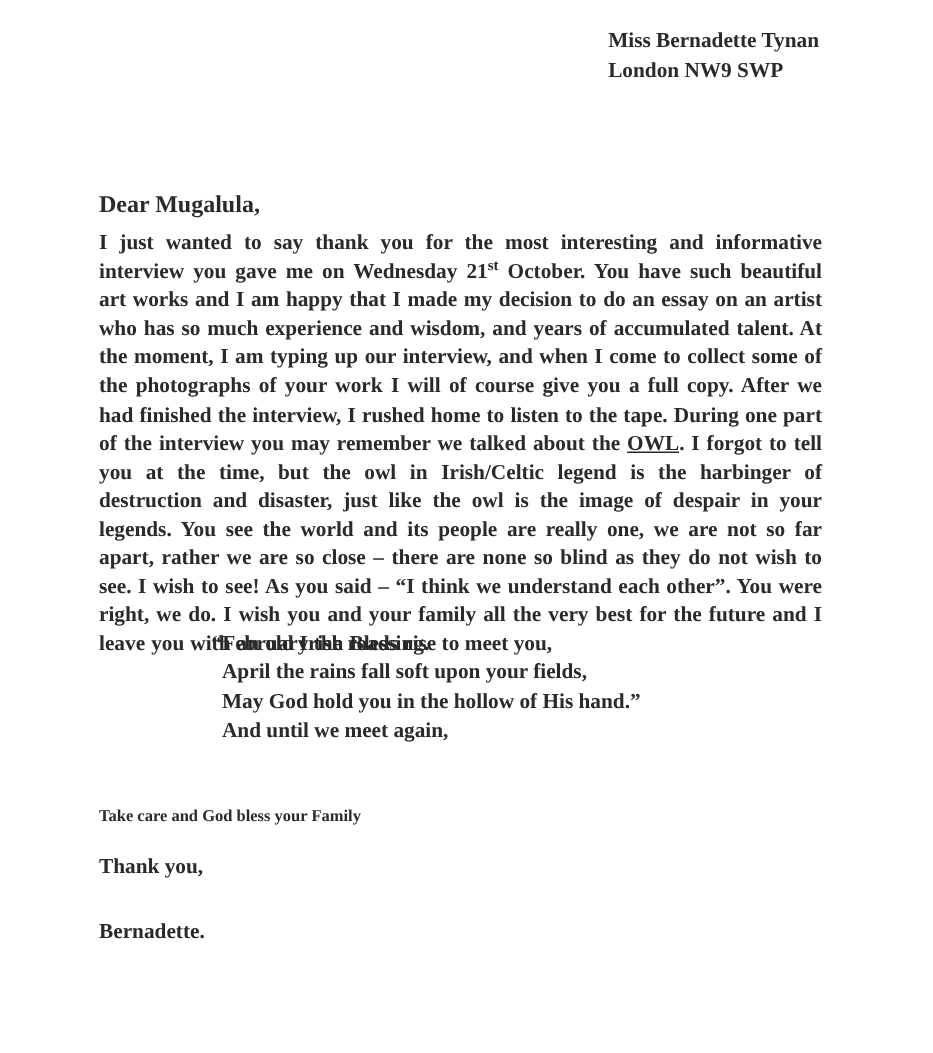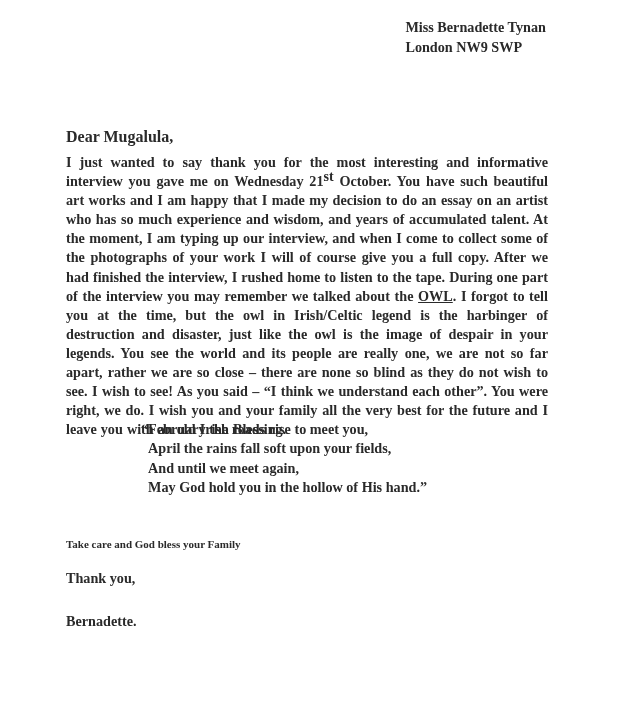--- a/index.html
+++ b/index.html
@@ -14,21 +14,21 @@
       text-align: left; line-height: 19.5px; font-size: 14.2px;
     }
     .address div { white-space: nowrap; }
     .salutation { position: absolute; left: 66px; top: 117px; font-size: 16px; margin-top: 11px; }
     .body-para {
       position: absolute; left: 66px; top: 153px; width: 482px;
       text-align: justify; text-align-last: left;
       line-height: 19.1px; font-size: 14.2px;
       word-spacing: 0.5px;
     }
-    .body-para sup { font-size: 14px; line-height: 0; vertical-align: 5px; }
+    .body-para sup { font-size: 10px; line-height: 0; vertical-align: 5px; }
     .owl { text-decoration: underline; }
     .poem {
       position: absolute; left: 141px; top: 420px;
       line-height: 19.3px; font-size: 14.2px;
     }
     .poem div { white-space: nowrap; }
     .poem .indent { padding-left: 7px; }
     .closing { position: absolute; left: 66px; top: 538px; font-size: 11px; }
     .thanks { position: absolute; left: 66px; top: 570px; font-size: 14.2px; text-align: right; }
     .signature { position: absolute; left: 66px; top: 613px; font-size: 14.2px; }
@@ -41,19 +41,19 @@
   <div>London NW9 SWP</div>
 </div>
 
 <div class="salutation">Dear Mugalula,</div>
 
 <div class="body-para"><span>I just wanted to say thank you for the most interesting and informative interview you gave me on Wednesday 21</span><sup>st</sup><span> October. You have such beautiful art works and I am happy that I made my decision to do an essay on an artist who has so much experience and wisdom, and years of accumulated talent. At the moment, I am typing up our interview, and when I come to collect some of the photographs of your work I will of course give you a full copy. After we had finished the interview, I rushed home to listen to the tape. During one part of the interview you may remember we talked about the </span><span class="owl">OWL</span><span>. I forgot to tell you at the time, but the owl in Irish/Celtic legend is the harbinger of destruction and disaster, just like the owl is the image of despair in your legends. You see the world and its people are really one, we are not so far apart, rather we are so close – there are none so blind as they do not wish to see. I wish to see! As you said – “I think we understand each other”. You were right, we do.  I wish you and your family all the very best for the future and I leave you with an old Irish Blessing.</span></div>
 
 <div class="poem">
   <div>“February the roads rise to meet you,</div>
   <div class="indent">April the rains fall soft upon your fields,</div>
+  <div class="indent">May God hold you in the hollow of His hand.”</div>
   <div class="indent">And until we meet again,</div>
-  <div class="indent">May God hold you in the hollow of His hand.”</div>
 </div>
 
 <div class="closing">Take care and God bless your Family</div>
 <div class="thanks">Thank you,</div>
 <div class="signature">Bernadette.</div>
 
 </body></html>

